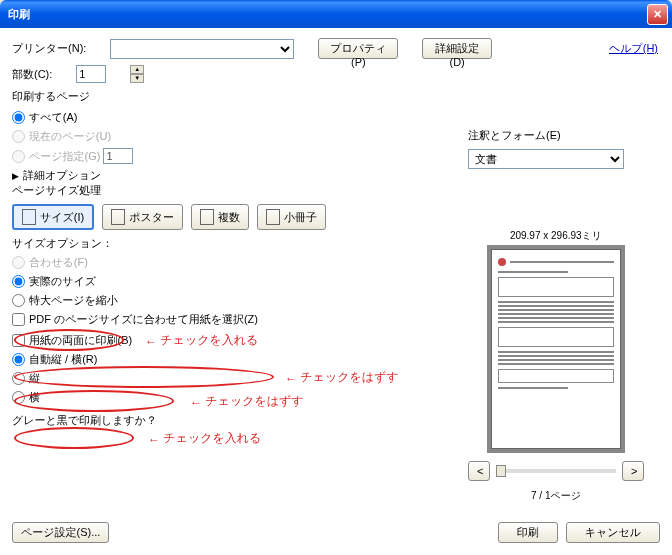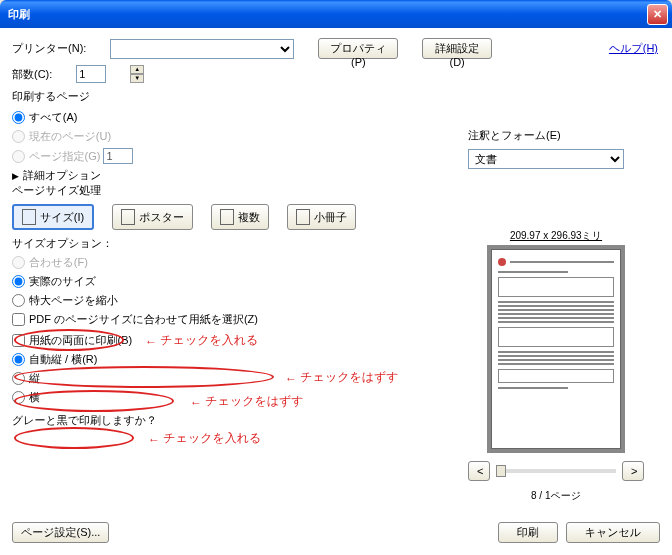--- a/index.html
+++ b/index.html
@@ -30,26 +30,26 @@
 .section-title { margin-top: 0; margin-bottom: 6px; }
 
 input[type=radio], input[type=checkbox] { margin-right: 4px; vertical-align: middle; }
 .opt-row { margin-bottom: 4px; display: flex; align-items: center; }
 .disabled { color: #aaa; }
 .page-range-input { width: 30px; height: 16px; background: #ece9d8; }
 
 .disclosure { margin-top: 2px; }
 .disclosure::before { content: "▶"; font-size: 9px; margin-right: 4px; }
 
-.mode-btns { display: flex; gap: 18px; margin: 6px 0; }
+.mode-btns { display: flex; gap: 8px; margin: 6px 0; }
 .mode-btn { display: flex; align-items: center; gap: 4px; padding: 2px 8px; border: 1px solid #888; background: linear-gradient(#fff,#ece9d8); border-radius: 3px; cursor: pointer; height: 26px; }
 .mode-btn.active { border: 2px solid #3a7cd8; background: #e8f0fb; }
 .mode-ico { width: 14px; height: 16px; border: 1px solid #666; display: inline-block; }
 
-.preview-caption { text-align: center; margin-bottom: 6px; font-size: 10px; text-decoration: underline; }
+.preview-caption { text-align: center; margin-bottom: 6px; font-size: 10px; }
 .preview-box { width: 130px; height: 200px; margin: 0 auto; border: 1px solid #666; box-shadow: 0 0 0 4px #888; background: #fff; padding: 8px 6px; }
 .preview-inner { width: 100%; height: 100%; border: 0; display: flex; flex-direction: column; gap: 2px; }
 .pv-line { height: 2px; background: #888; }
 .pv-line.half { width: 60%; }
 .pv-box { height: 20px; border: 1px solid #888; margin: 2px 0; }
 .pv-header { display:flex; gap:4px; align-items:center; margin-bottom:3px;}
 .pv-circle { width:8px;height:8px;border-radius:50%;background:#c44;}
 
 .nav-row { display: flex; align-items: center; justify-content: space-between; margin-top: 12px; }
 .nav-btn { width: 22px; height: 20px; }
@@ -194,21 +194,21 @@
         <div class="pv-line half"></div>
       </div>
     </div>
     <div class="nav-row">
       <button class="btn nav-btn">&lt;</button>
       <div class="slider">
           <div class="slider-thumb"></div>
         </div>
       <button class="btn nav-btn">&gt;</button>
     </div>
-    <div class="page-of">8 / 1ページ</div>
+    <div class="page-of">7 / 1ページ</div>
   </div>
 
   <div class="circle-note" style="left:14px; top:301px; width:110px; height:22px;"></div>
   <span class="note-text" style="left:145px; top:304px;">← チェックを入れる</span>
 
   <div class="circle-note" style="left:14px; top:338px; width:260px; height:22px;"></div>
   <span class="note-text" style="left:285px; top:341px;">← チェックをはずす</span>
 
   <div class="circle-note" style="left:14px; top:362px; width:160px; height:22px;"></div>
   <span class="note-text" style="left:190px; top:365px;">← チェックをはずす</span>

